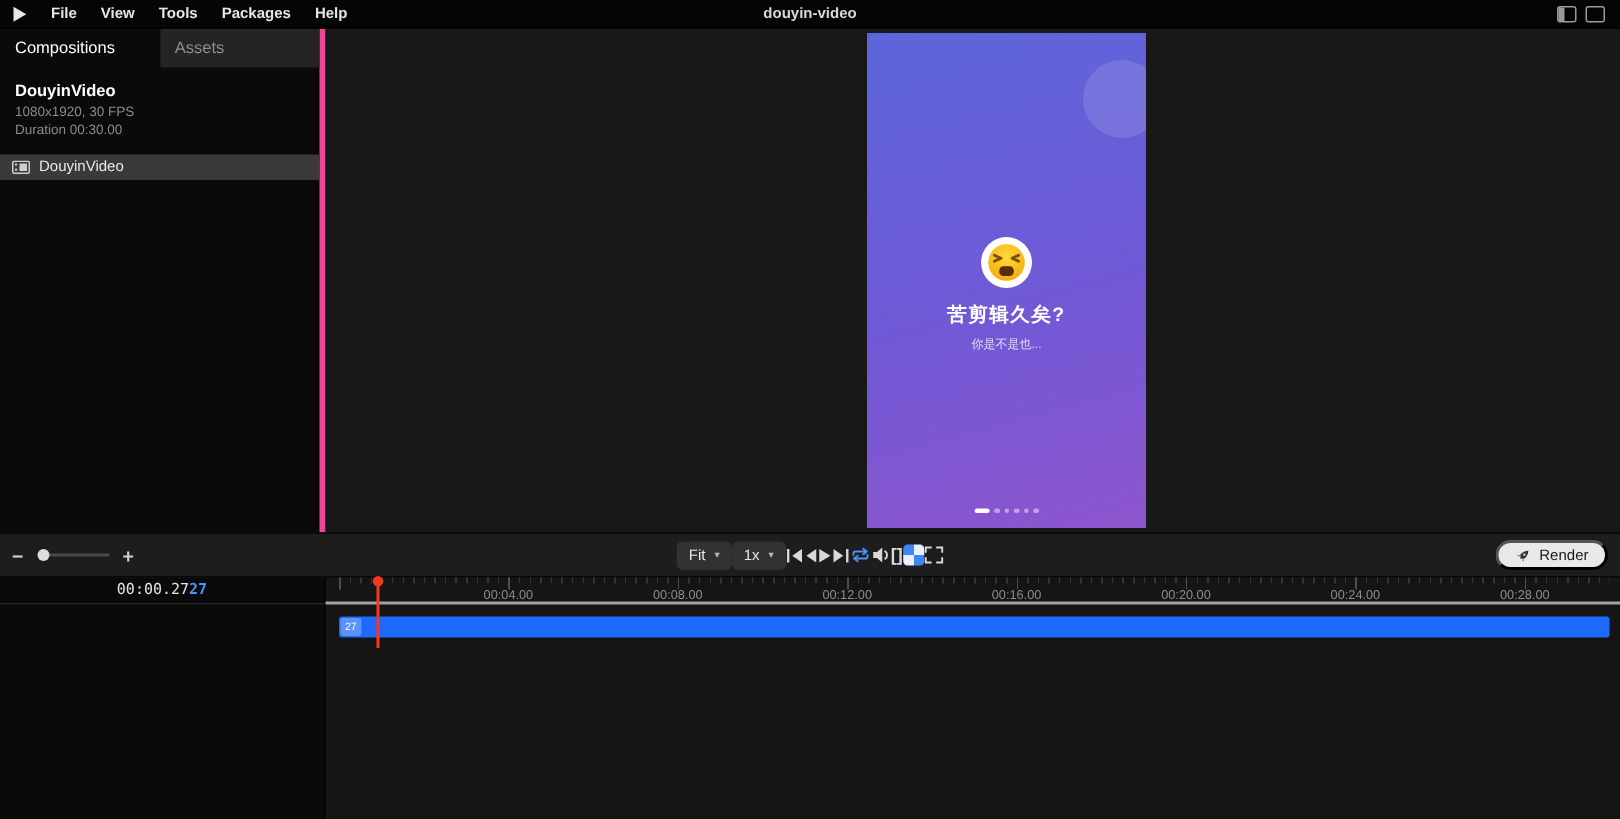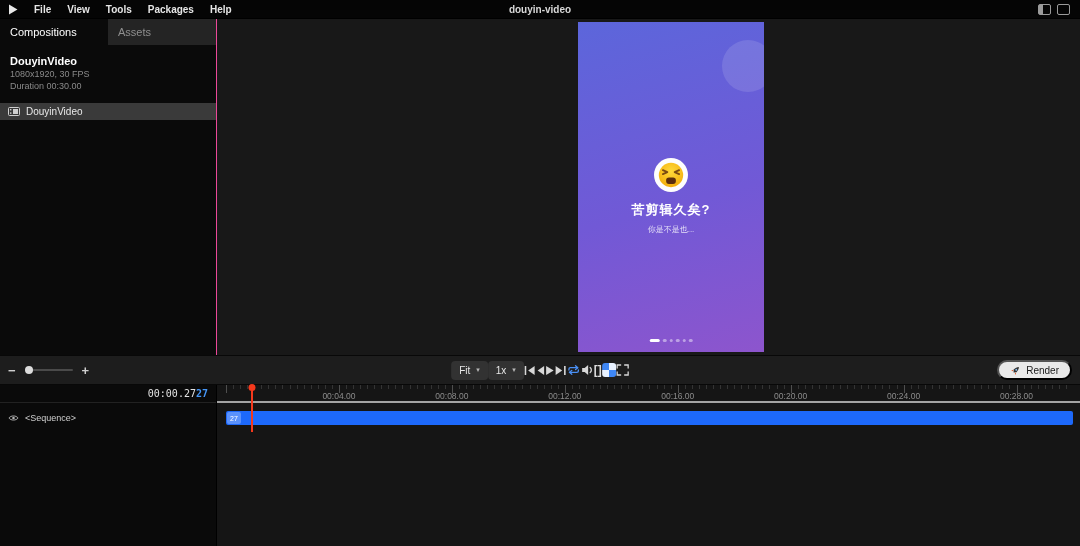--- a/index.html
+++ b/index.html
@@ -12,21 +12,21 @@
   .menubar-left { display:flex; align-items:center; padding-left:8px; }
   .logo { display:flex; align-items:center; margin-right:8px; }
   .menu-item { color:#e6e6e6; font-size:10px; font-weight:700; padding:2px 8px; cursor:default; }
   .menubar-title { position:absolute; left:50%; transform:translateX(-50%); color:#d8d8d8; font-size:10px; font-weight:600; }
   .menubar-right { margin-left:auto; display:flex; gap:6px; padding-right:10px; }
   .panel-icon { width:13px; height:11px; border:1px solid #9a9a9a; border-radius:2px; position:relative; display:inline-block; }
   .panel-icon.fill-left::before { content:""; position:absolute; left:0; top:0; bottom:0; width:4px; background:#9a9a9a; }
 
   
   .main { display:flex; overflow:hidden; }
-  .sidebar { width:217px; background:#0a0a0a; border-right:1px solid #ec4899; display:flex; flex-direction:column; flex:none; }
+  .sidebar { width:217px; background:#0a0a0a; border-right:4px solid #ec4899; display:flex; flex-direction:column; flex:none; }
   .tabs { display:flex; height:26px; flex:none; }
   .tab { flex:1; display:flex; align-items:center; padding:0 10px; font-size:11px; cursor:default; }
   .tab.active { background:#0a0a0a; color:#fff; }
   .tab.inactive { background:#242424; color:#8f8f8f; }
   .comp-info { padding:10px 10px 6px; }
   .comp-name { color:#fff; font-size:11px; font-weight:700; }
   .comp-specs, .comp-duration { color:#8a8a8a; font-size:9px; margin-top:2px; }
   .comp-item { margin-top:6px; height:17px; background:#3a3a3a; display:flex; align-items:center; gap:6px; padding:0 8px; color:#e8e8e8; font-size:10px; }
 
   .preview-area { flex:1; background:#181818; display:flex; align-items:center; justify-content:center; }
@@ -54,21 +54,21 @@
   .icon-btn { display:flex; align-items:center; justify-content:center; line-height:0; }
   .bracket { color:#dcdcdc; font-size:12px; font-weight:700; line-height:1; }
   .checker { width:14px; height:14px; border-radius:3px;
     background:conic-gradient(#e8f1ff 25%, #3f87f5 0 50%, #e8f1ff 0 75%, #3f87f5 0); }
   .render-btn { margin-left:auto; background:#e9e9e9; color:#1a1a1a; height:20px; border-radius:11px;
     display:flex; align-items:center; gap:5px; padding:0 11px; font-size:10px; font-weight:400; }
 
   
   .timeline { display:flex; background:#151515; }
   .tl-left { width:217px; background:#0a0a0a; border-right:1px solid #000; flex:none; }
-  .tl-time-row { height:18px; display:flex; align-items:center; justify-content:flex-end; padding:0 8px; border-bottom:1px solid #222; }
+  .tl-time-row { height:18px; display:flex; align-items:center; justify-content:center; padding:0 8px; border-bottom:1px solid #222; }
   .time { font-family:"DejaVu Sans Mono", monospace; font-size:10px; color:#e3e3e3; }
   .frame { font-family:"DejaVu Sans Mono", monospace; font-size:10px; color:#4596f7; font-weight:700; }
   .tl-row-label { margin-top:8px; height:14px; display:flex; align-items:center; gap:6px; padding:0 8px; }
   .track-name { color:#cfcfcf; font-size:9px; }
   .tl-right { flex:1; position:relative; }
   .ruler { height:18px; border-bottom:2px solid #a3a3a3; position:relative; }
   .ruler-inner { position:absolute; left:9px; right:7px; top:0; bottom:0; }
   .ruler-inner::before { content:""; position:absolute; left:0; right:0; top:0; height:8px;
     background-image:
       repeating-linear-gradient(to right, #4f4f4f 0 1px, transparent 1px 13.3333%),
@@ -249,29 +249,20 @@
       <span>Render</span>
     </button>
   </div>
 
   <section class="timeline">
     <div class="tl-left">
       <div class="tl-time-row">
         <span class="time">00:00.27</span>
         <span class="frame">27</span>
       </div>
-      <div class="tl-row-label">
-        <span class="icon-btn">
-          <svg width="11" height="8" viewBox="0 0 12 8" fill="none" stroke="#b5b5b5" stroke-width="1">
-              <path d="M1 4 C3 1 9 1 11 4 C9 7 3 7 1 4 Z"></path>
-              <circle cx="6" cy="4" r="1.4" fill="#b5b5b5" stroke="none"></circle>
-            </svg>
-        </span>
-        <span class="track-name">&lt;Sequence&gt;</span>
-      </div>
     </div>
 
     <div class="tl-right">
       <div class="ruler">
         <div class="ruler-inner">
           <span class="tick-label" style="left:13.3333%">00:04.00</span>
           <span class="tick-label" style="left:26.6667%">00:08.00</span>
           <span class="tick-label" style="left:40%">00:12.00</span>
           <span class="tick-label" style="left:53.3333%">00:16.00</span>
           <span class="tick-label" style="left:66.6667%">00:20.00</span>

